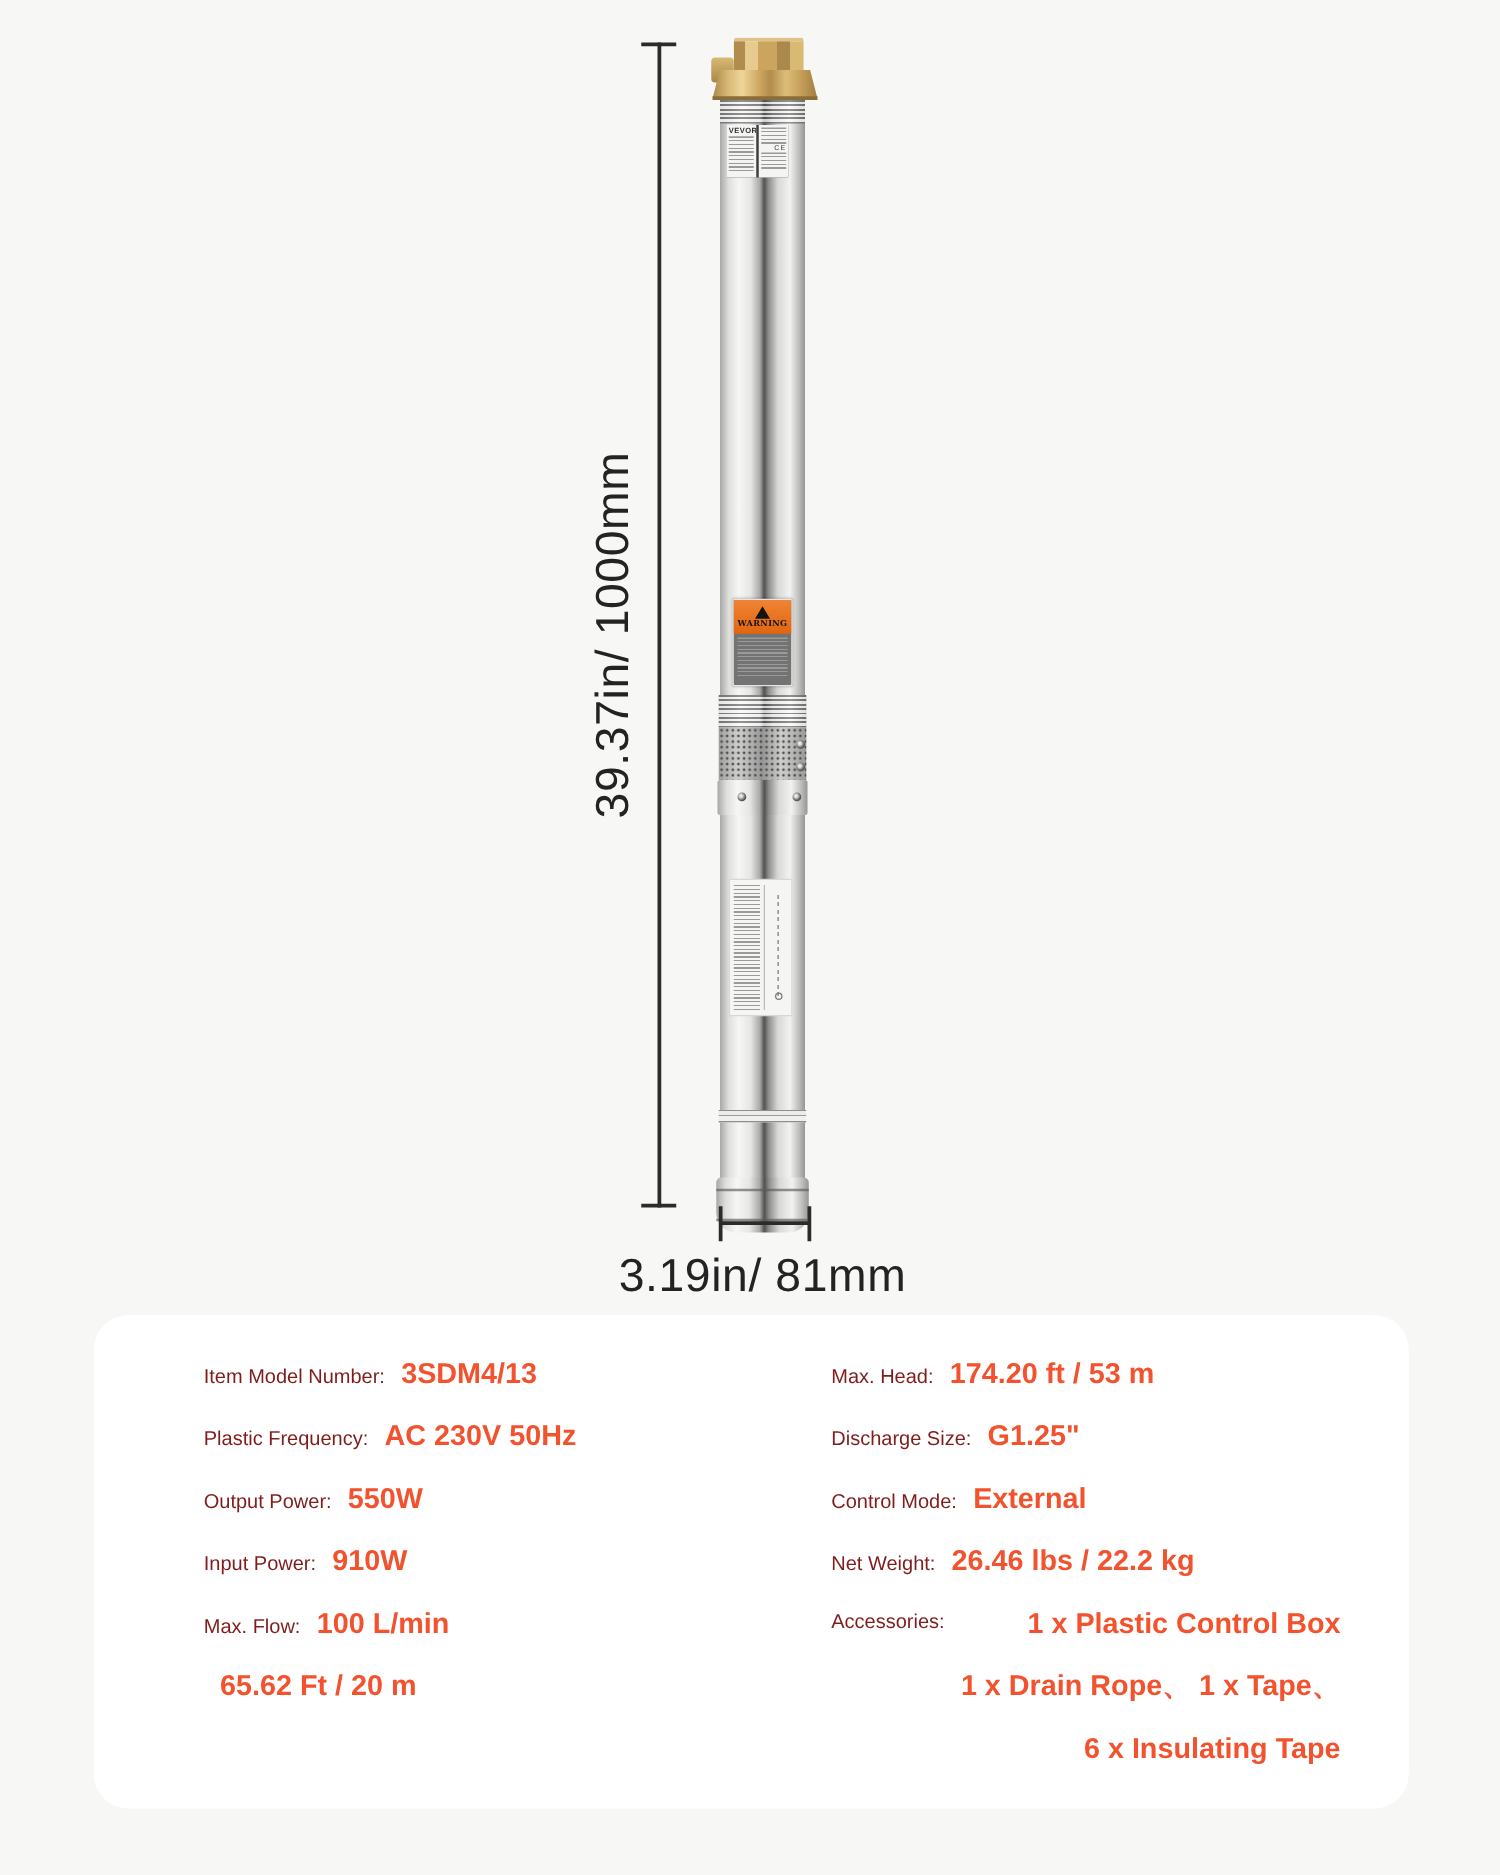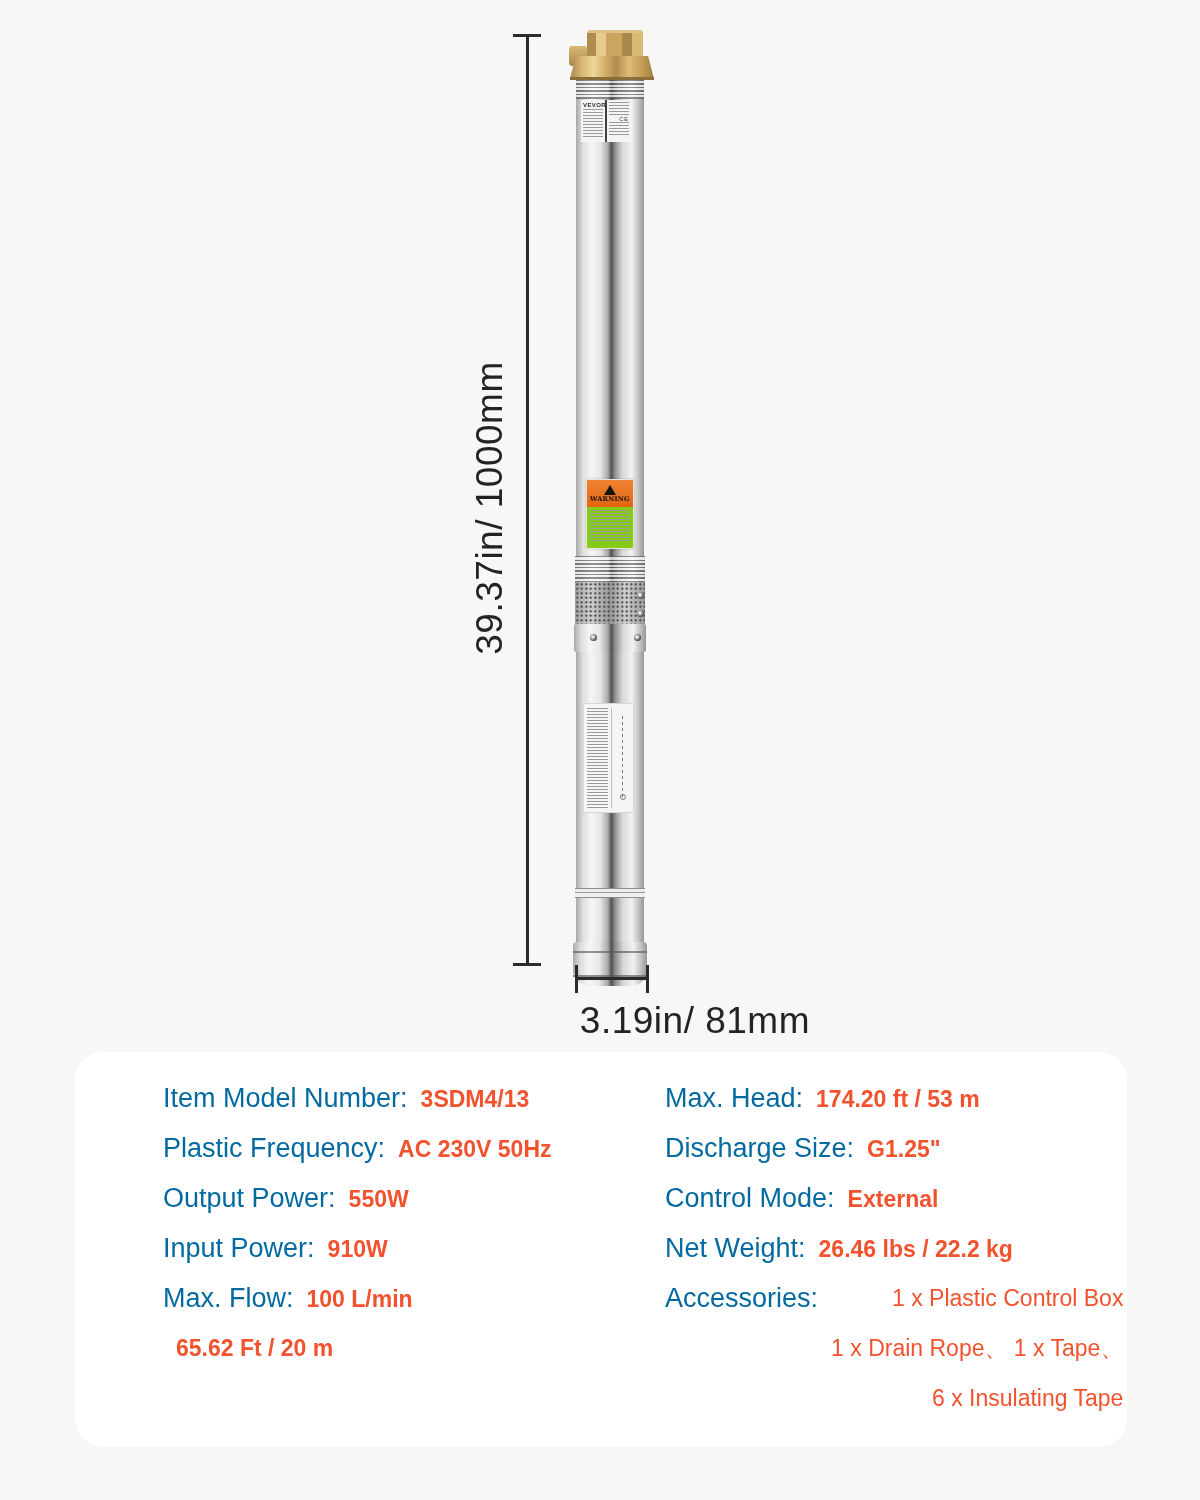--- a/index.html
+++ b/index.html
@@ -31,21 +31,21 @@
   }
   .dim-line-h {
     position: absolute; left: 577px; top: 977px;
     width: 70px; height: 3px; background: #2b2b2b;
   }
   .dim-cap-v { position: absolute; width: 3px; height: 28px; background: #2b2b2b; top: 965px; }
   .dim-cap-left { left: 575px; }
   .dim-cap-right { left: 646px; }
   .dim-text-h {
     position: absolute; left: 410px; top: 1000px; width: 400px;
-    text-align: right; font-size: 37px; color: #232323;
+    text-align: center; font-size: 37px; color: #232323;
     letter-spacing: 0.5px;
   }
 
   
   .metal {
     background: linear-gradient(90deg,
       #a8a8a7 0%, #dededd 10%, #f6f6f5 22%, #e6e6e5 36%,
       #a9a9a8 47%, #525251 52%, #8d8d8c 57%, #d8d8d7 68%,
       #f2f2f1 82%, #c2c2c1 92%, #969695 100%);
   }
@@ -126,21 +126,21 @@
     border-radius: 1px;
   }
   .brand-plate .half { flex: 1; background: #f4f4f2; padding: 2px 2px; overflow: hidden; }
   .brand-name { font-size: 6px; font-weight: bold; color: #2c2c2c; letter-spacing: .4px; line-height: 7px; }
   .micro-lines { width: 100%; background: repeating-linear-gradient(180deg, #9a9a9a 0 1px, transparent 1px 3px); }
   .ce-mark { font-size: 5.5px; color: #3a3a3a; line-height: 6px; text-align: right; letter-spacing: 1px; }
 
   
   .warning-label {
     position: absolute; left: 586px; top: 479px; width: 48px; height: 70px;
-    background: #84cc16; border: 1px solid #e5e5e3; border-radius: 2px;
+    background: #737373; border: 1px solid #e5e5e3; border-radius: 2px;
     box-shadow: 0 0 2px rgba(0,0,0,.25);
   }
   .warning-head {
     height: 27px; background: linear-gradient(180deg, #ef8434, #e2650f);
     display: flex; flex-direction: column; align-items: center; justify-content: center; gap: 1px;
   }
   .tri {
     width: 0; height: 0;
     border-left: 6px solid transparent; border-right: 6px solid transparent;
     border-bottom: 10px solid #141414;
@@ -173,24 +173,24 @@
   
   .spec-panel {
     position: absolute; left: 75px; top: 1052px; width: 1052px; height: 395px;
     background: #ffffff; border-radius: 28px;
   }
   .spec-col { position: absolute; top: 21px; }
   .spec-col-left { left: 88px; }
   .spec-col-right { left: 590px; }
   .spec-row { display: flex; align-items: baseline; height: 50px; line-height: 50px; white-space: nowrap; }
   .spec-row.multi { height: auto; align-items: flex-start; text-align: right; }
-  .spec-label { font-size: 27px; color: #0369a1; }
+  .spec-label { font-size: 16px; color: #7f1d1d; }
   .spec-value { font-size: 23px; font-weight: bold; color: #f2522d; margin-left: 13px; }
   .value-lines { margin-left: 13px; }
-  .value-lines div { font-size: 23px; font-weight: normal; color: #f2522d; line-height: 50px; }
+  .value-lines div { font-size: 23px; font-weight: bold; color: #f2522d; line-height: 50px; }
 </style>
 </head>
 <body>
 
 <div class="stage">
 
   <div class="dim-cap-h dim-cap-top"></div>
   <div class="dim-line-v"></div>
   <div class="dim-cap-h dim-cap-bottom"></div>
   <div class="dim-text-v">39.37in/ 1000mm</div>

